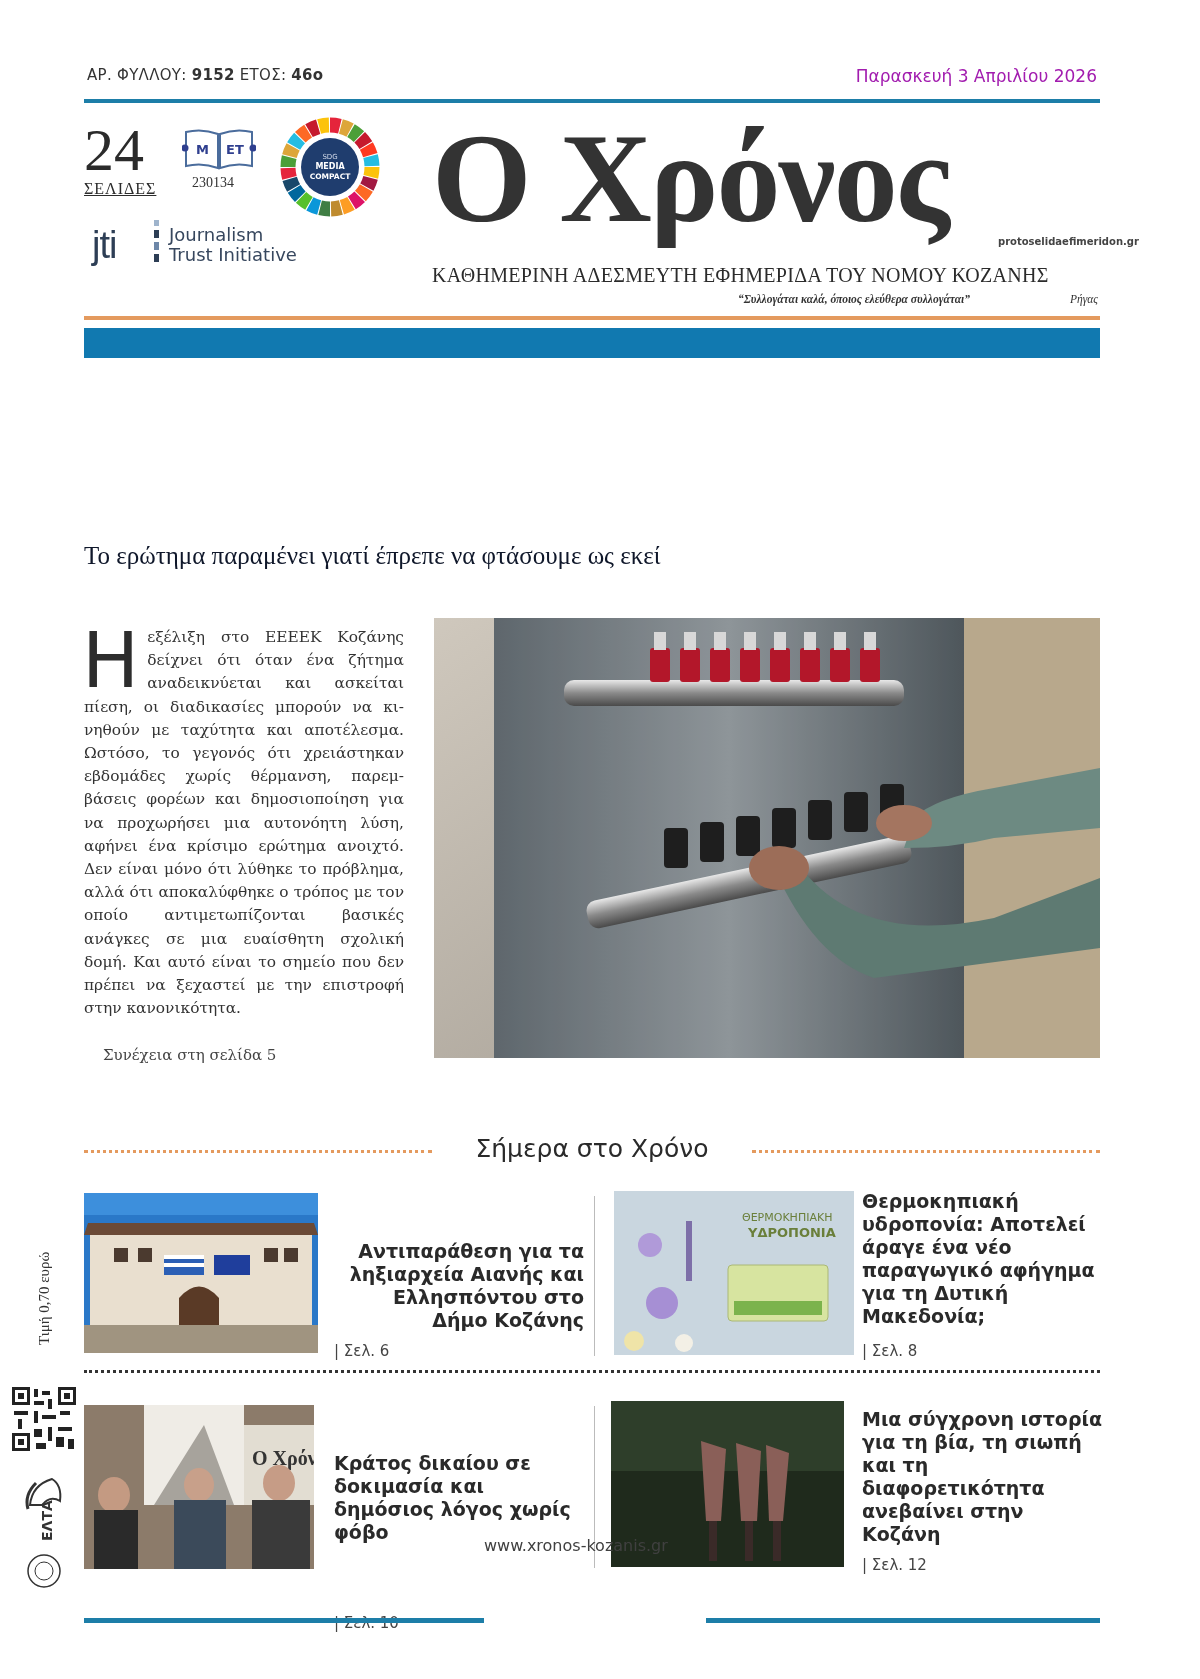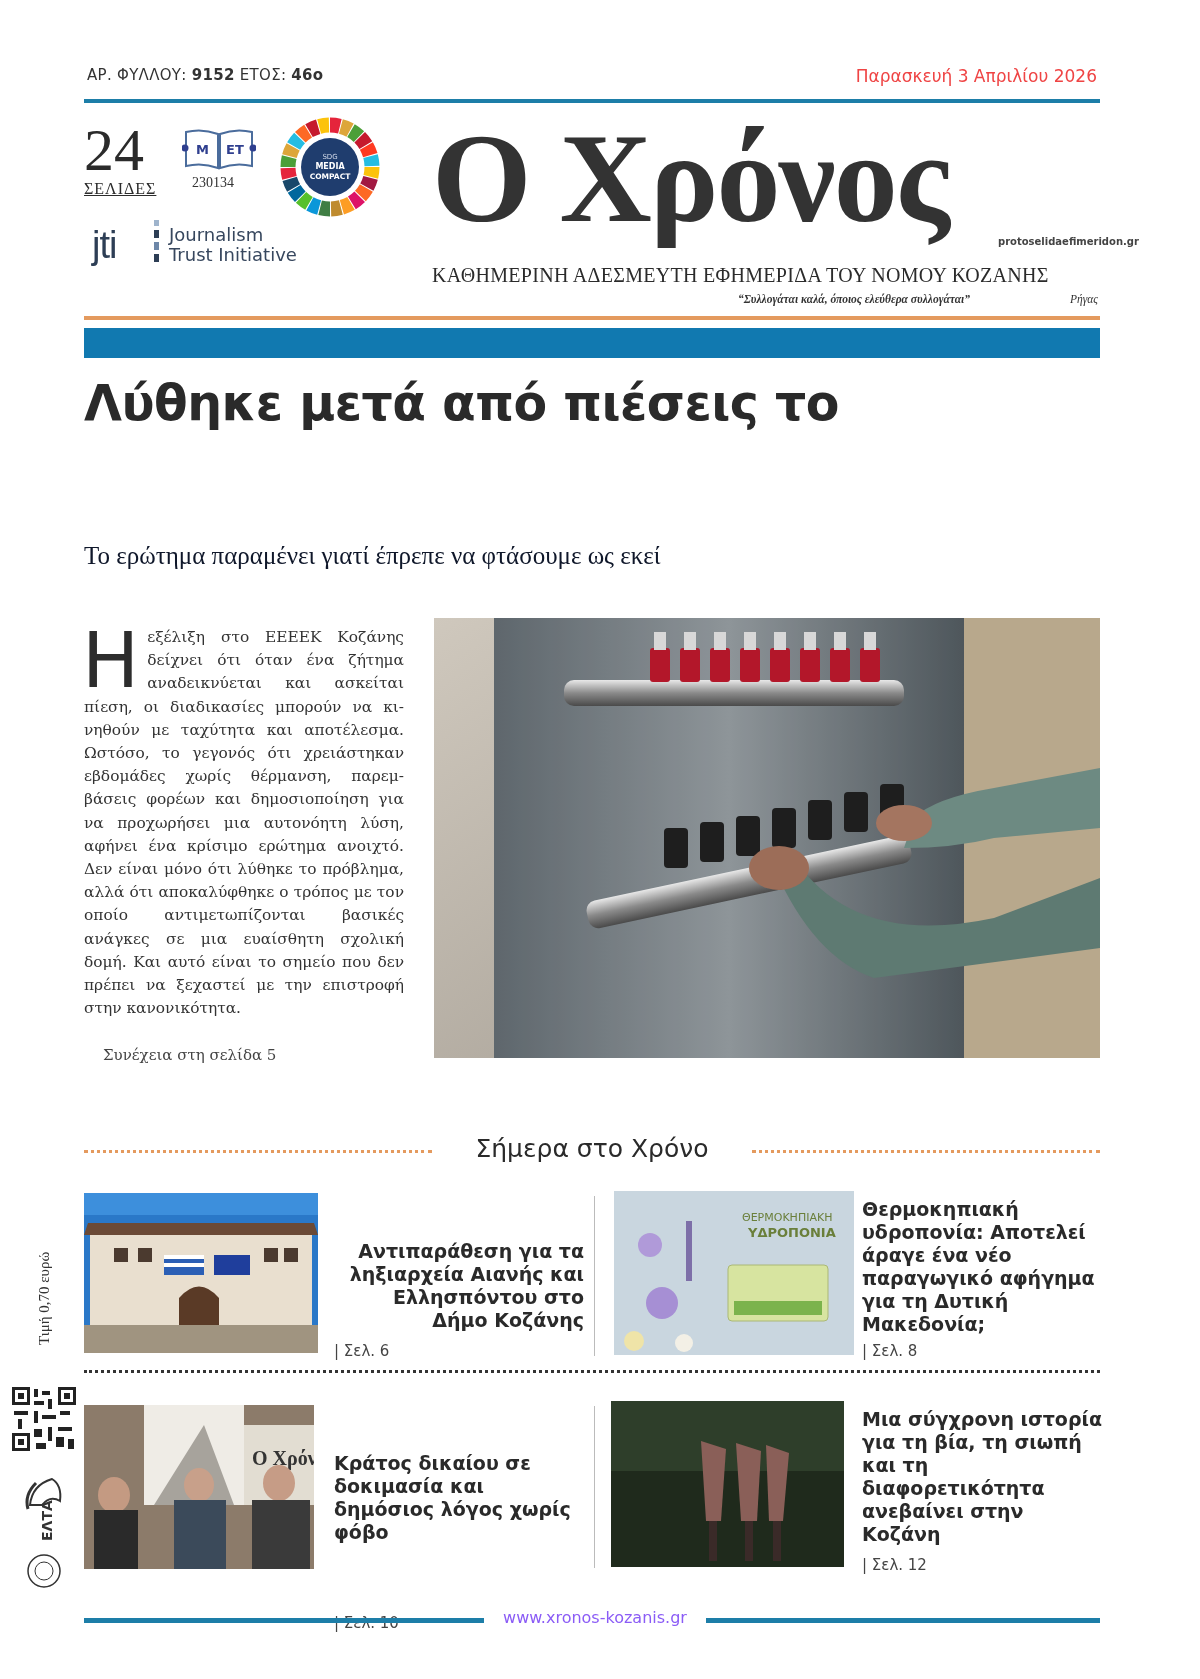--- a/index.html
+++ b/index.html
@@ -3,21 +3,21 @@
 <meta charset="utf-8">
 <style>
   * { box-sizing: border-box; margin: 0; padding: 0; }
   html, body { width: 1200px; height: 1679px; background: #fff; overflow: hidden; }
   body { position: relative; font-family: "DejaVu Sans", sans-serif; color: #2e2e2e; }
   .abs { position: absolute; }
 
   
   .issue { left: 87px; top: 66px; font-size: 15px; letter-spacing: 0.3px; color: #333; }
   .issue b { font-weight: bold; }
-  .date { right: 103px; top: 66px; font-size: 17px; color: #ef4444; }
+  .date { right: 103px; top: 66px; font-size: 17px; color: #a21caf; }
   .rule-blue-top { left: 84px; top: 99px; width: 1016px; height: 4px; background: #1d7ea8; }
 
   
   .pages-num { left: 84px; top: 120px; font-family: "Liberation Serif", serif; font-size: 60px; line-height: 60px; color: #2b2b2b; }
   .pages-lbl { left: 84px; top: 180px; font-family: "Liberation Serif", serif; font-size: 16px; letter-spacing: 1px; color: #2b2b2b; text-decoration: underline; }
   .met { left: 182px; top: 128px; width: 74px; height: 42px; }
   .met-num { left: 192px; top: 175px; font-family: "Liberation Serif", serif; font-size: 14px; color: #333; }
   .sdg { left: 279px; top: 116px; width: 102px; height: 102px; }
   .jti-logo { left: 92px; top: 224px; font-family: "Liberation Sans", sans-serif; font-weight: normal; font-size: 38px; color: #2d3e55; letter-spacing: -1px; }
   .jti-bar { left: 154px; top: 220px; width: 5px; height: 48px; }
@@ -58,21 +58,21 @@
   .hdots { left: 84px; top: 1370px; width: 1016px; border-top: 3px dotted #333; }
 
   
   .price { left: 36px; top: 1345px; transform: rotate(-90deg); transform-origin: left top; font-family: "Liberation Serif", serif; font-size: 15px; color: #333; white-space: nowrap; }
   .qr { left: 12px; top: 1387px; width: 64px; height: 64px; }
   .elta { left: 22px; top: 1475px; width: 44px; height: 120px; }
 
   
   .foot-l { left: 84px; top: 1618px; width: 400px; height: 5px; background: #1d7ea8; }
   .foot-r { left: 706px; top: 1618px; width: 394px; height: 5px; background: #1d7ea8; }
-  .foot-url { left: 484px; top: 1608px; width: 222px; text-align: center; font-size: 16px; color: #8b5cf6; }
+  .foot-url { left: 484px; top: 1536px; width: 222px; text-align: left; font-size: 16px; color: #404040; }
 </style>
 </head>
 <body>
 
 <div class="abs issue">
   <span>ΑΡ. ΦΥΛΛΟΥ:</span>
   <b>9152</b>
   <span>ΕΤΟΣ:</span>
   <b>46ο</b>
 </div>
@@ -145,21 +145,20 @@
 
 <div class="abs masthead">Ο Χρόνος</div>
 <div class="abs proto">protoselidaefimeridon.gr</div>
 <div class="abs subtitle-paper">ΚΑΘΗΜΕΡΙΝΗ ΑΔΕΣΜΕΥΤΗ ΕΦΗΜΕΡΙΔΑ ΤΟΥ ΝΟΜΟΥ ΚΟΖΑΝΗΣ</div>
 <div class="abs motto">“Συλλογάται καλά, όποιος ελεύθερα συλλογάται”</div>
 <div class="abs motto-author">Ρήγας</div>
 <div class="abs rule-orange"></div>
 <div class="abs band-blue"></div>
 
 <div class="abs headline">
-  <div>Λύθηκε μετά από πιέσεις το</div>
 </div>
 <div class="abs deck">Το ερώτημα παραμένει γιατί έπρεπε να φτάσουμε ως εκεί</div>
 
 <div class="abs body-text">
   <span class="dropcap">Η</span>
   <span>εξέλιξη στο ΕΕΕΕΚ Κοζάνης δείχνει ότι όταν ένα ζήτημα αναδεικνύεται και ασκείται πίεση, οι διαδικασίες μπορούν να κι­νηθούν με ταχύτητα και αποτέλεσμα. Ωστόσο, το γεγονός ότι χρειάστηκαν εβδομάδες χωρίς θέρμανση, παρεμ­βάσεις φορέων και δημοσιοποίηση για να προχωρήσει μια αυτονόητη λύση, αφήνει ένα κρίσιμο ερώτημα ανοιχτό. Δεν είναι μόνο ότι λύθηκε το πρόβλημα, αλλά ότι αποκαλύφθηκε ο τρόπος με τον οποίο αντιμετωπί­ζονται βασικές ανάγκες σε μια ευαί­σθητη σχολική δομή. Και αυτό είναι το σημείο που δεν πρέπει να ξεχαστεί με την επιστροφή στην κανονικότητα.</span>
 </div>
 <div class="abs continue">Συνέχεια στη σελίδα 5</div>
 
 <div class="abs main-photo">
@@ -261,21 +260,21 @@
     <text x="134" y="46" font-family="DejaVu Sans, sans-serif" font-weight="bold" font-size="13" fill="#6a7f3a">ΥΔΡΟΠΟΝΙΑ</text>
     <rect x="114" y="74" width="100" height="56" rx="4" fill="#d9e69a" stroke="#a8b56a" opacity="0.9"></rect>
     <rect x="120" y="110" width="88" height="14" fill="#7bb34c"></rect>
     <circle cx="48" cy="112" r="16" fill="#a68fd4"></circle>
     <circle cx="36" cy="54" r="12" fill="#b09ad9"></circle>
     <rect x="72" y="30" width="6" height="60" fill="#7d6fa8"></rect>
     <circle cx="20" cy="150" r="10" fill="#efe4a8"></circle>
     <circle cx="70" cy="152" r="9" fill="#f3f0e6"></circle>
   </svg>
 </div>
-<div class="abs story-title" style="left:862px; top:1190px; width:245px;margin-top:8px;">Θερμοκηπιακή υδροπονία: Αποτελεί άραγε ένα νέο παραγωγικό αφήγημα για τη Δυτική Μακεδονία;</div>
+<div class="abs story-title" style="left:862px; top:1190px; width:245px;">Θερμοκηπιακή υδροπονία: Αποτελεί άραγε ένα νέο παραγωγικό αφήγημα για τη Δυτική Μακεδονία;</div>
 <div class="abs story-page" style="left:862px; top:1342px;">| Σελ. 8</div>
 
 <div class="abs hdots"></div>
 
 <div class="abs thumb" style="left:84px; top:1405px; width:230px; height:164px;">
   <svg width="230" height="164" viewBox="0 0 230 164">
     <rect width="230" height="164" fill="#8c7b6a"></rect>
     <rect x="60" y="0" width="100" height="100" fill="#efece6"></rect>
     <rect x="160" y="20" width="70" height="80" fill="#e2ddd2"></rect>
     <text x="168" y="60" font-family="Liberation Serif, serif" font-weight="bold" font-size="20" fill="#333">Ο Χρόνος</text>

